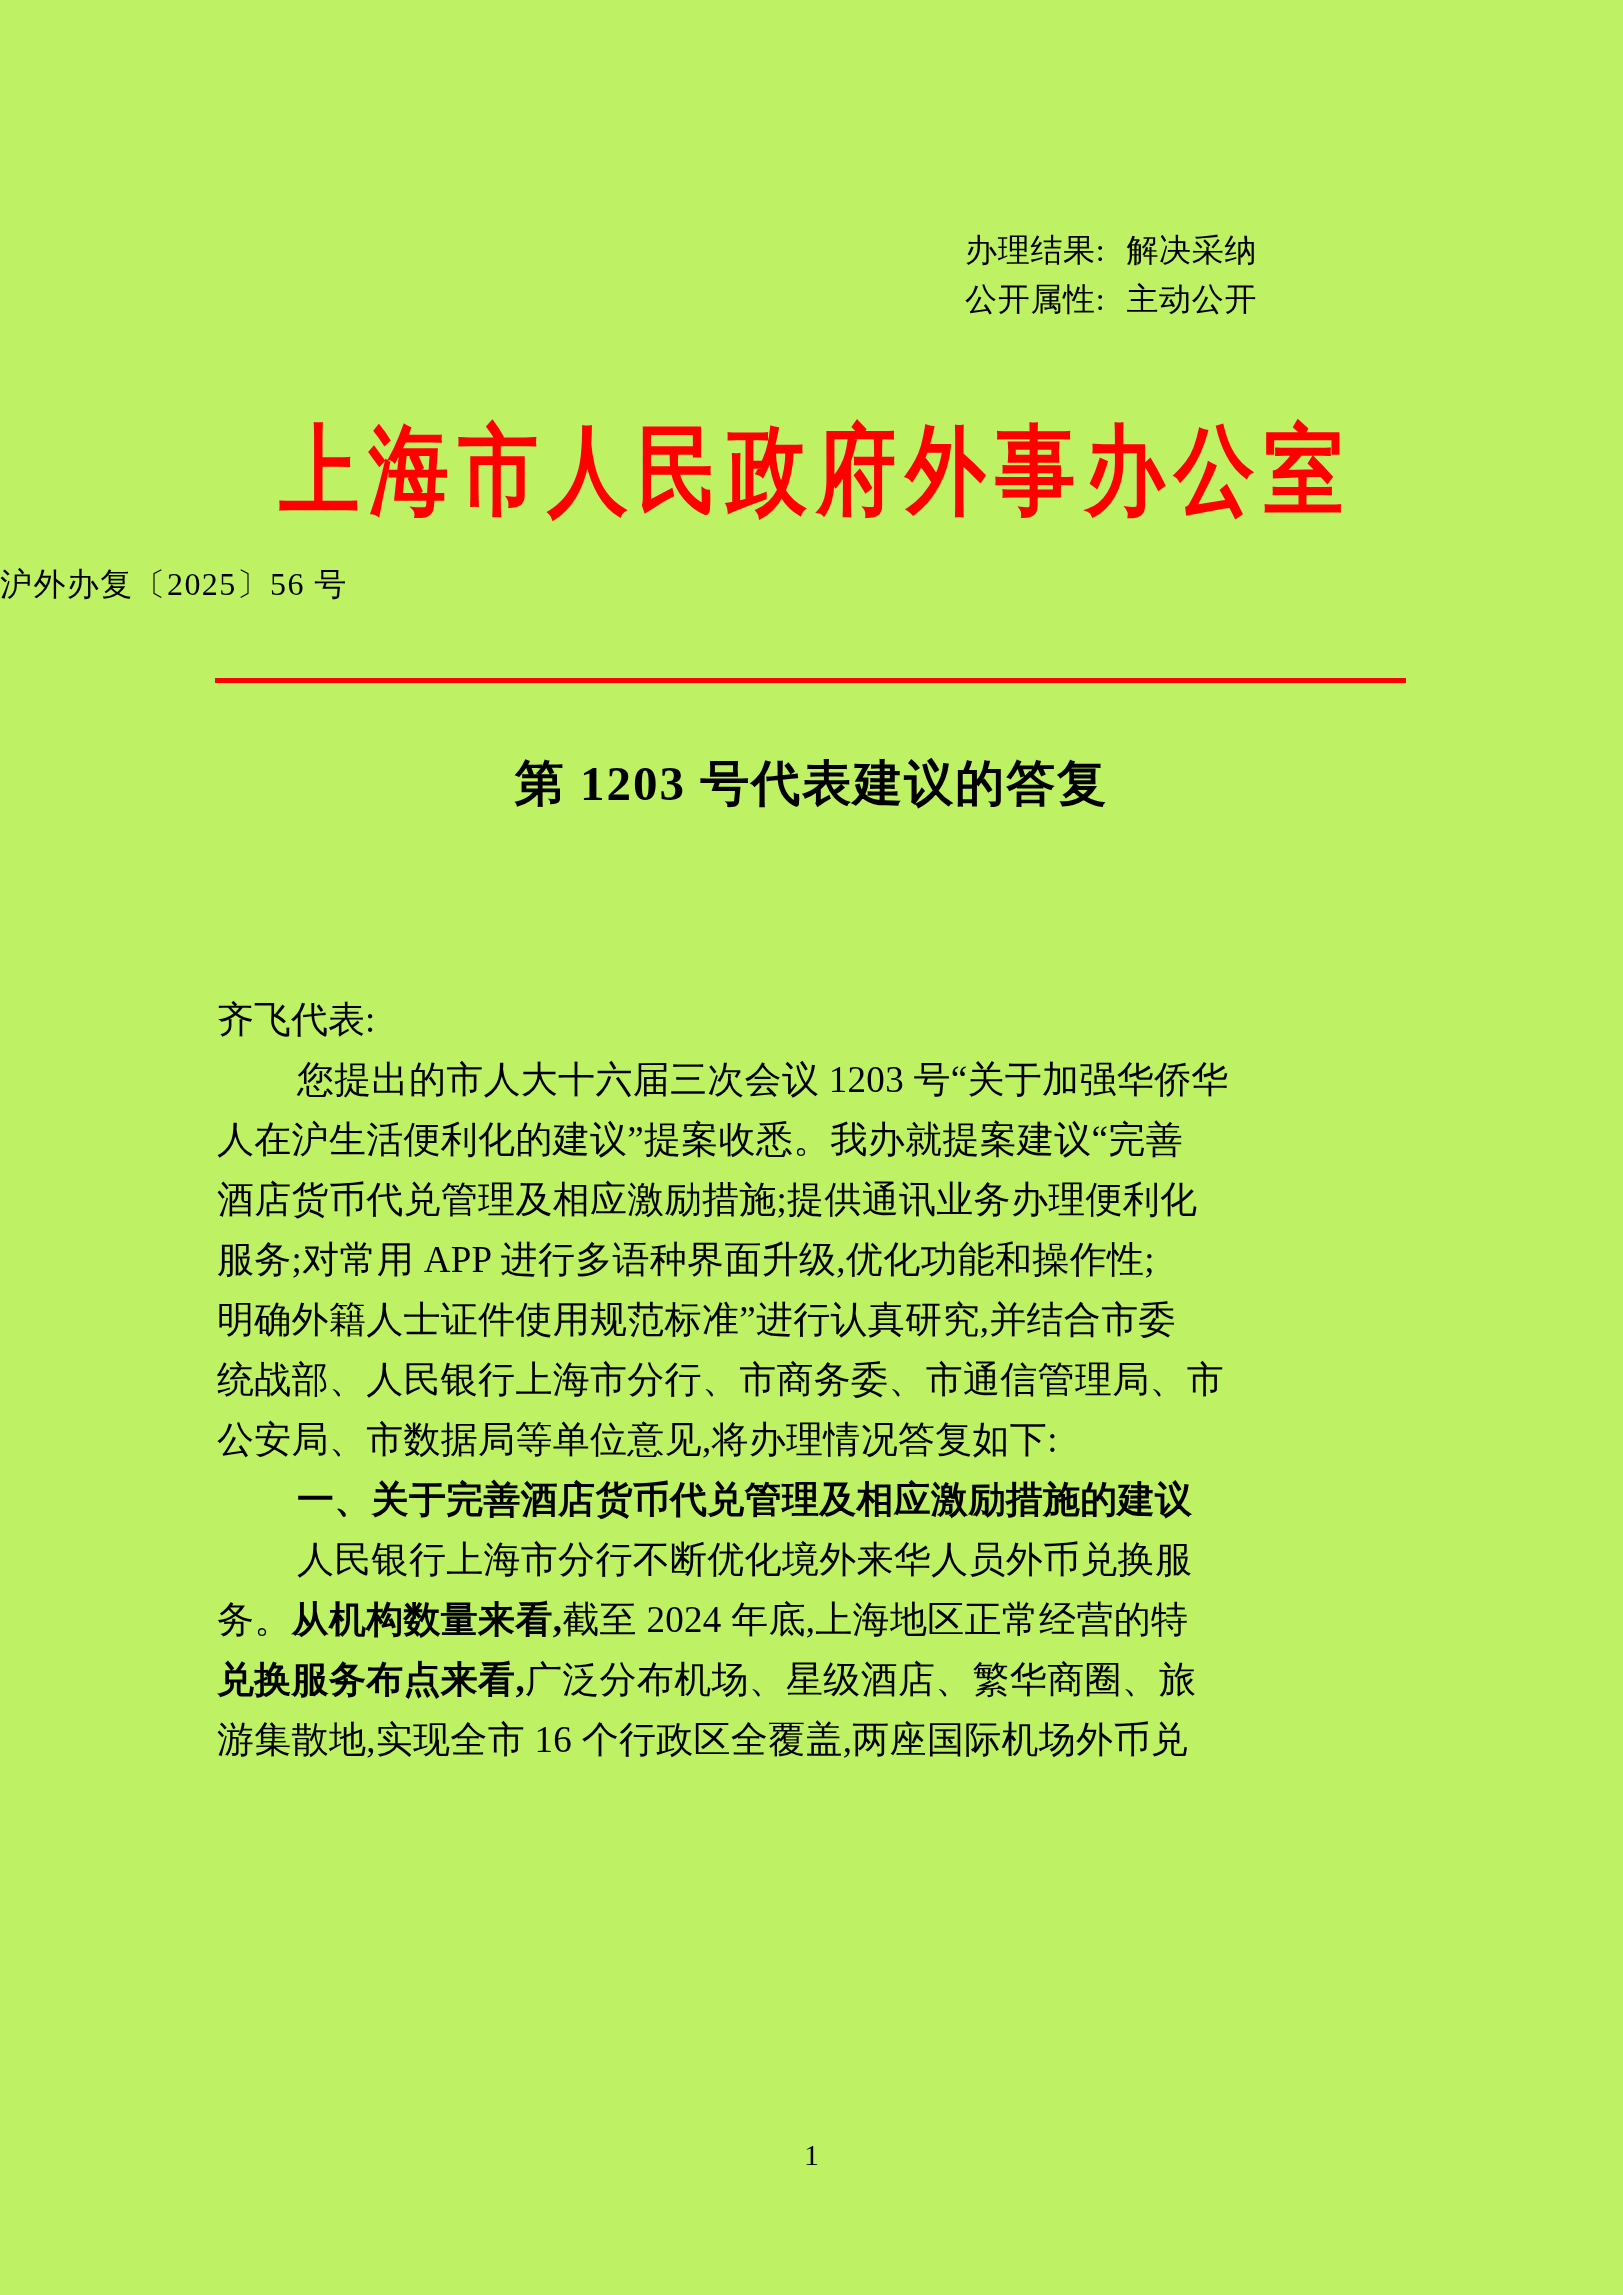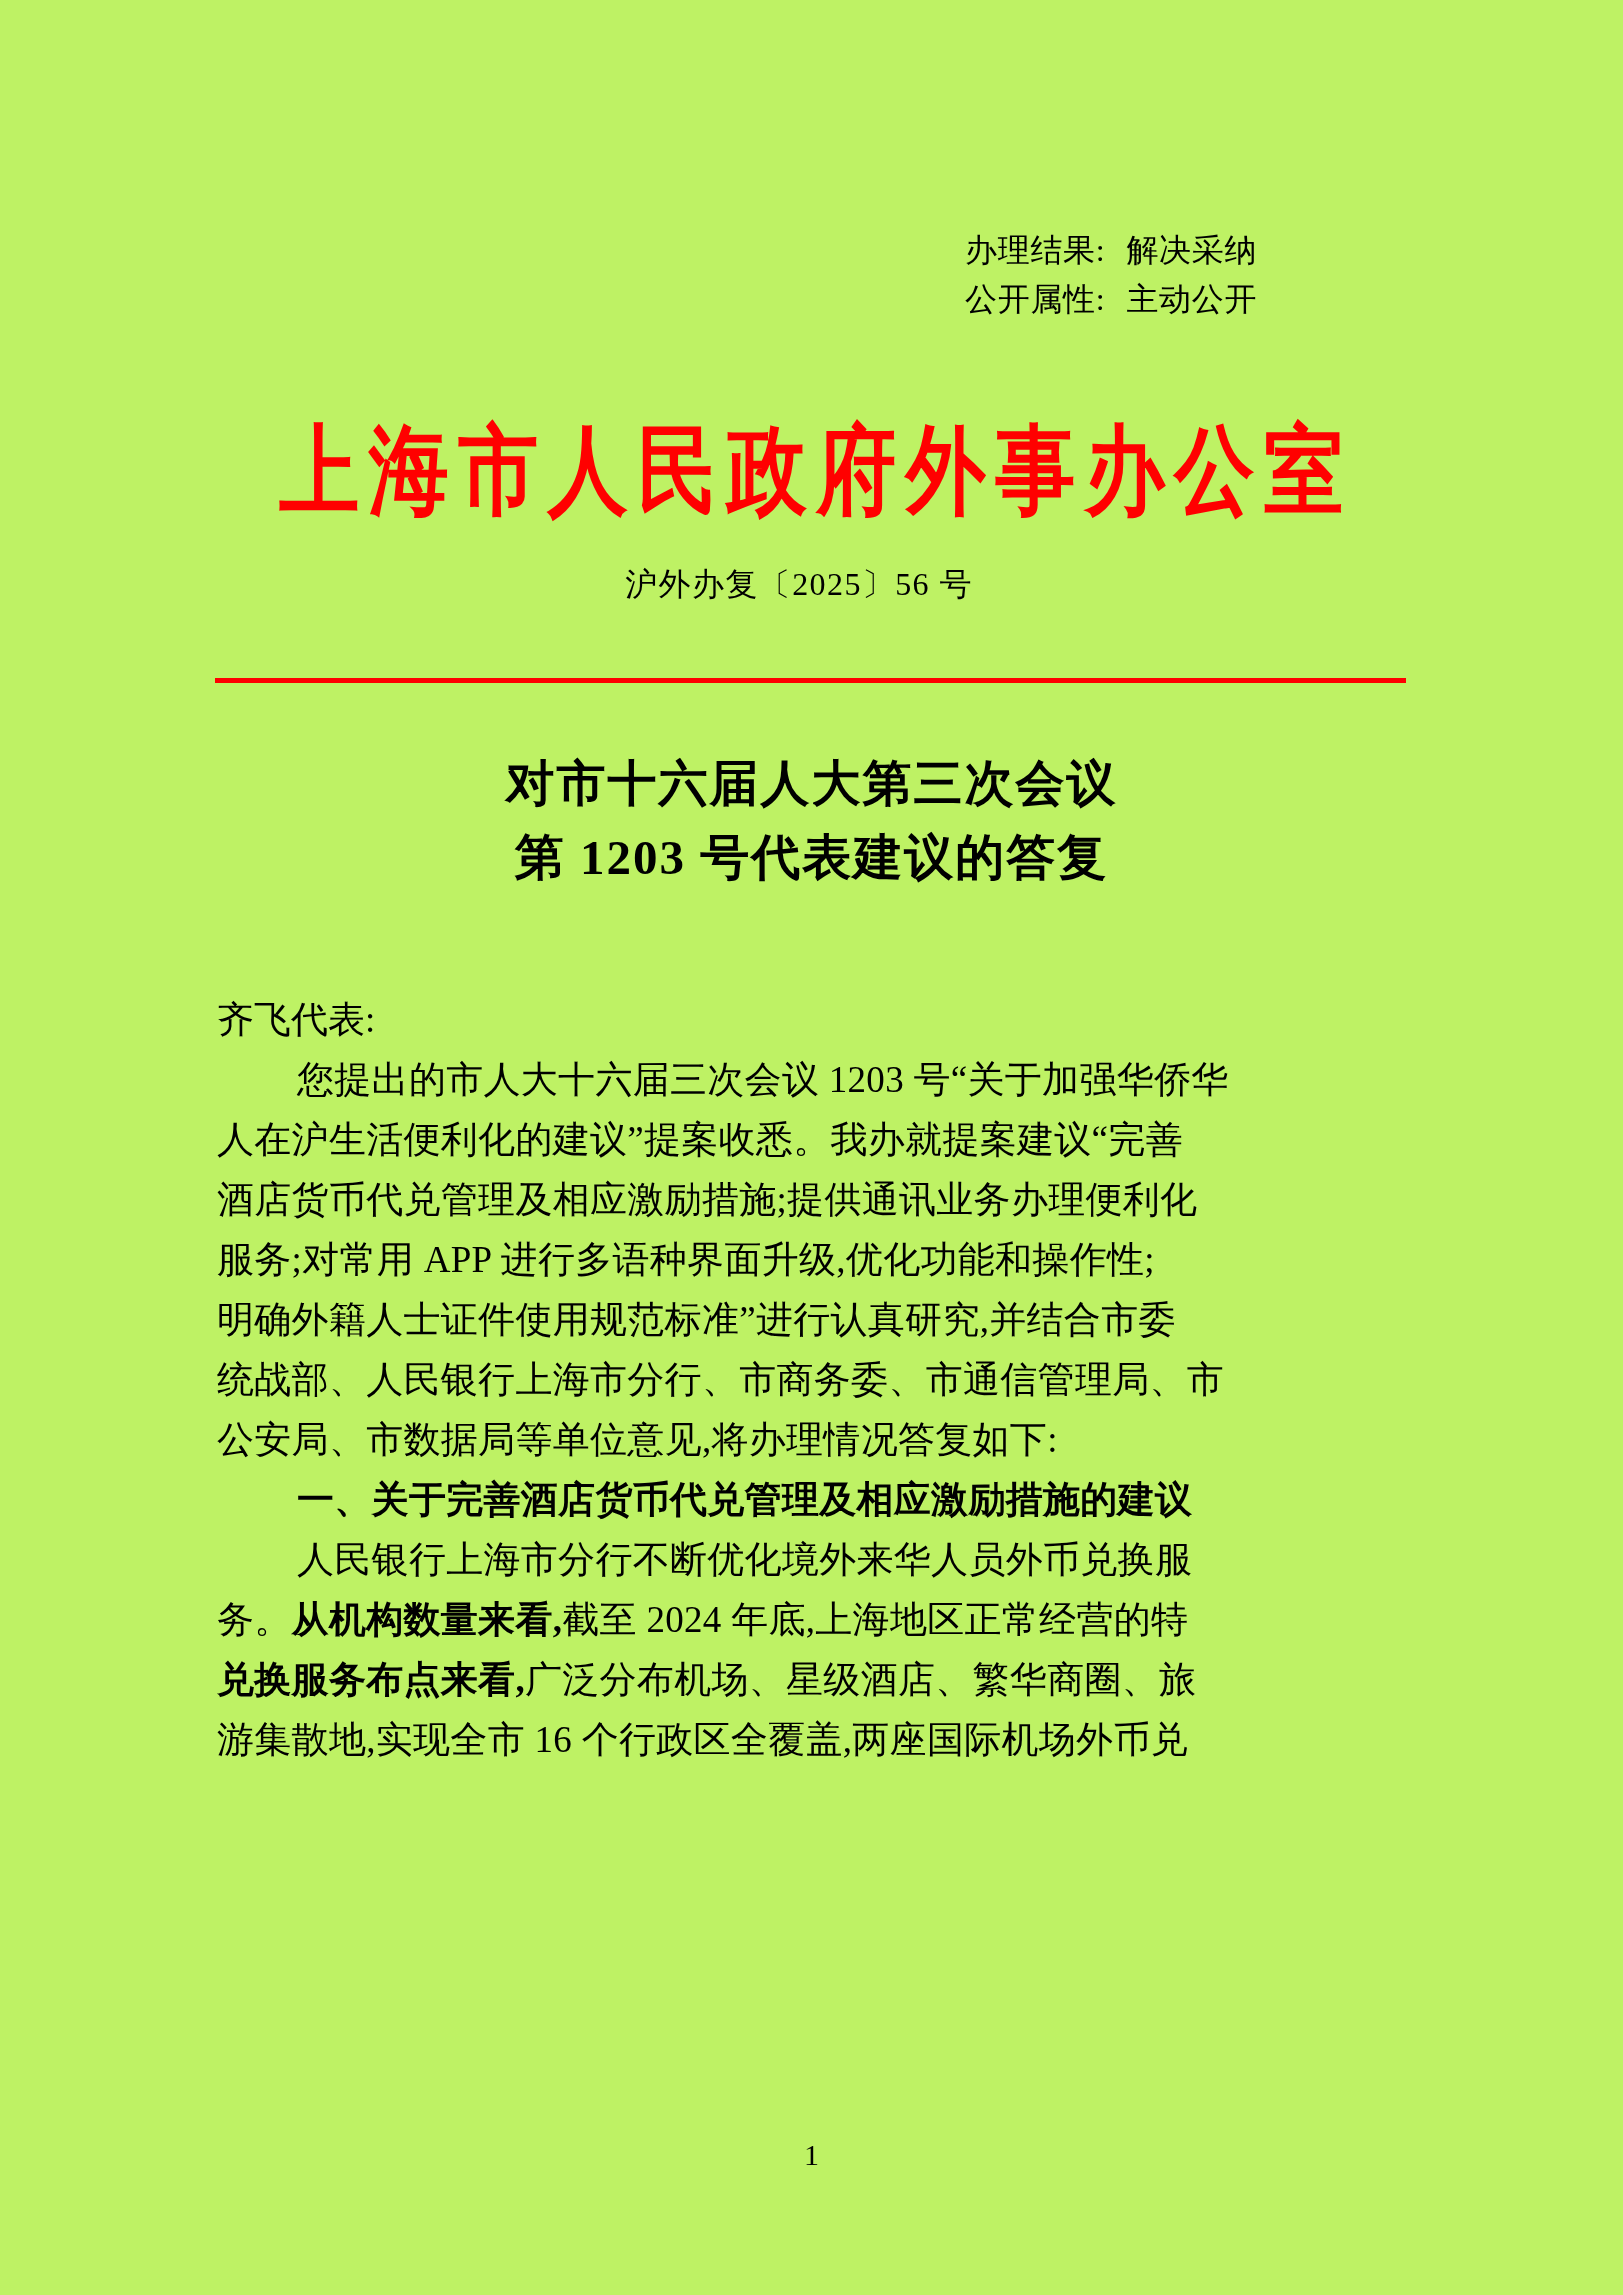--- a/index.html
+++ b/index.html
@@ -59,21 +59,20 @@
     transform: scaleY(1.22);
     transform-origin: center top;
   }
 
   
   .doc-number {
     position: absolute;
     left: 0;
     top: 560px;
     width: 1598px;
-    text-align: center;
     font-size: 32px;
     line-height: 49px;
     letter-spacing: 1.4px;
   }
 
   
   .red-rule {
     position: absolute;
     left: 215px;
     top: 678px;
@@ -164,21 +163,20 @@
 
   <div class="masthead">
     <div class="masthead-title">上海市人民政府外事办公室</div>
   </div>
 
   <div class="doc-number">沪外办复〔2025〕56 号</div>
 
   <div class="red-rule"></div>
 
   <div class="doc-title">
-    <div class="doc-title-line">对市十六届人大第三次会议</div>
     <div class="doc-title-line">第 1203 号代表建议的答复</div>
   </div>
 
   <div class="body-block">
 
     <div class="salutation">齐飞代表:</div>
 
     <div class="body-line indent-2">您提出的市人大十六届三次会议 1203 号“关于加强华侨华</div>
     <div class="body-line">人在沪生活便利化的建议”提案收悉。我办就提案建议“完善</div>
     <div class="body-line">酒店货币代兑管理及相应激励措施;提供通讯业务办理便利化</div>

